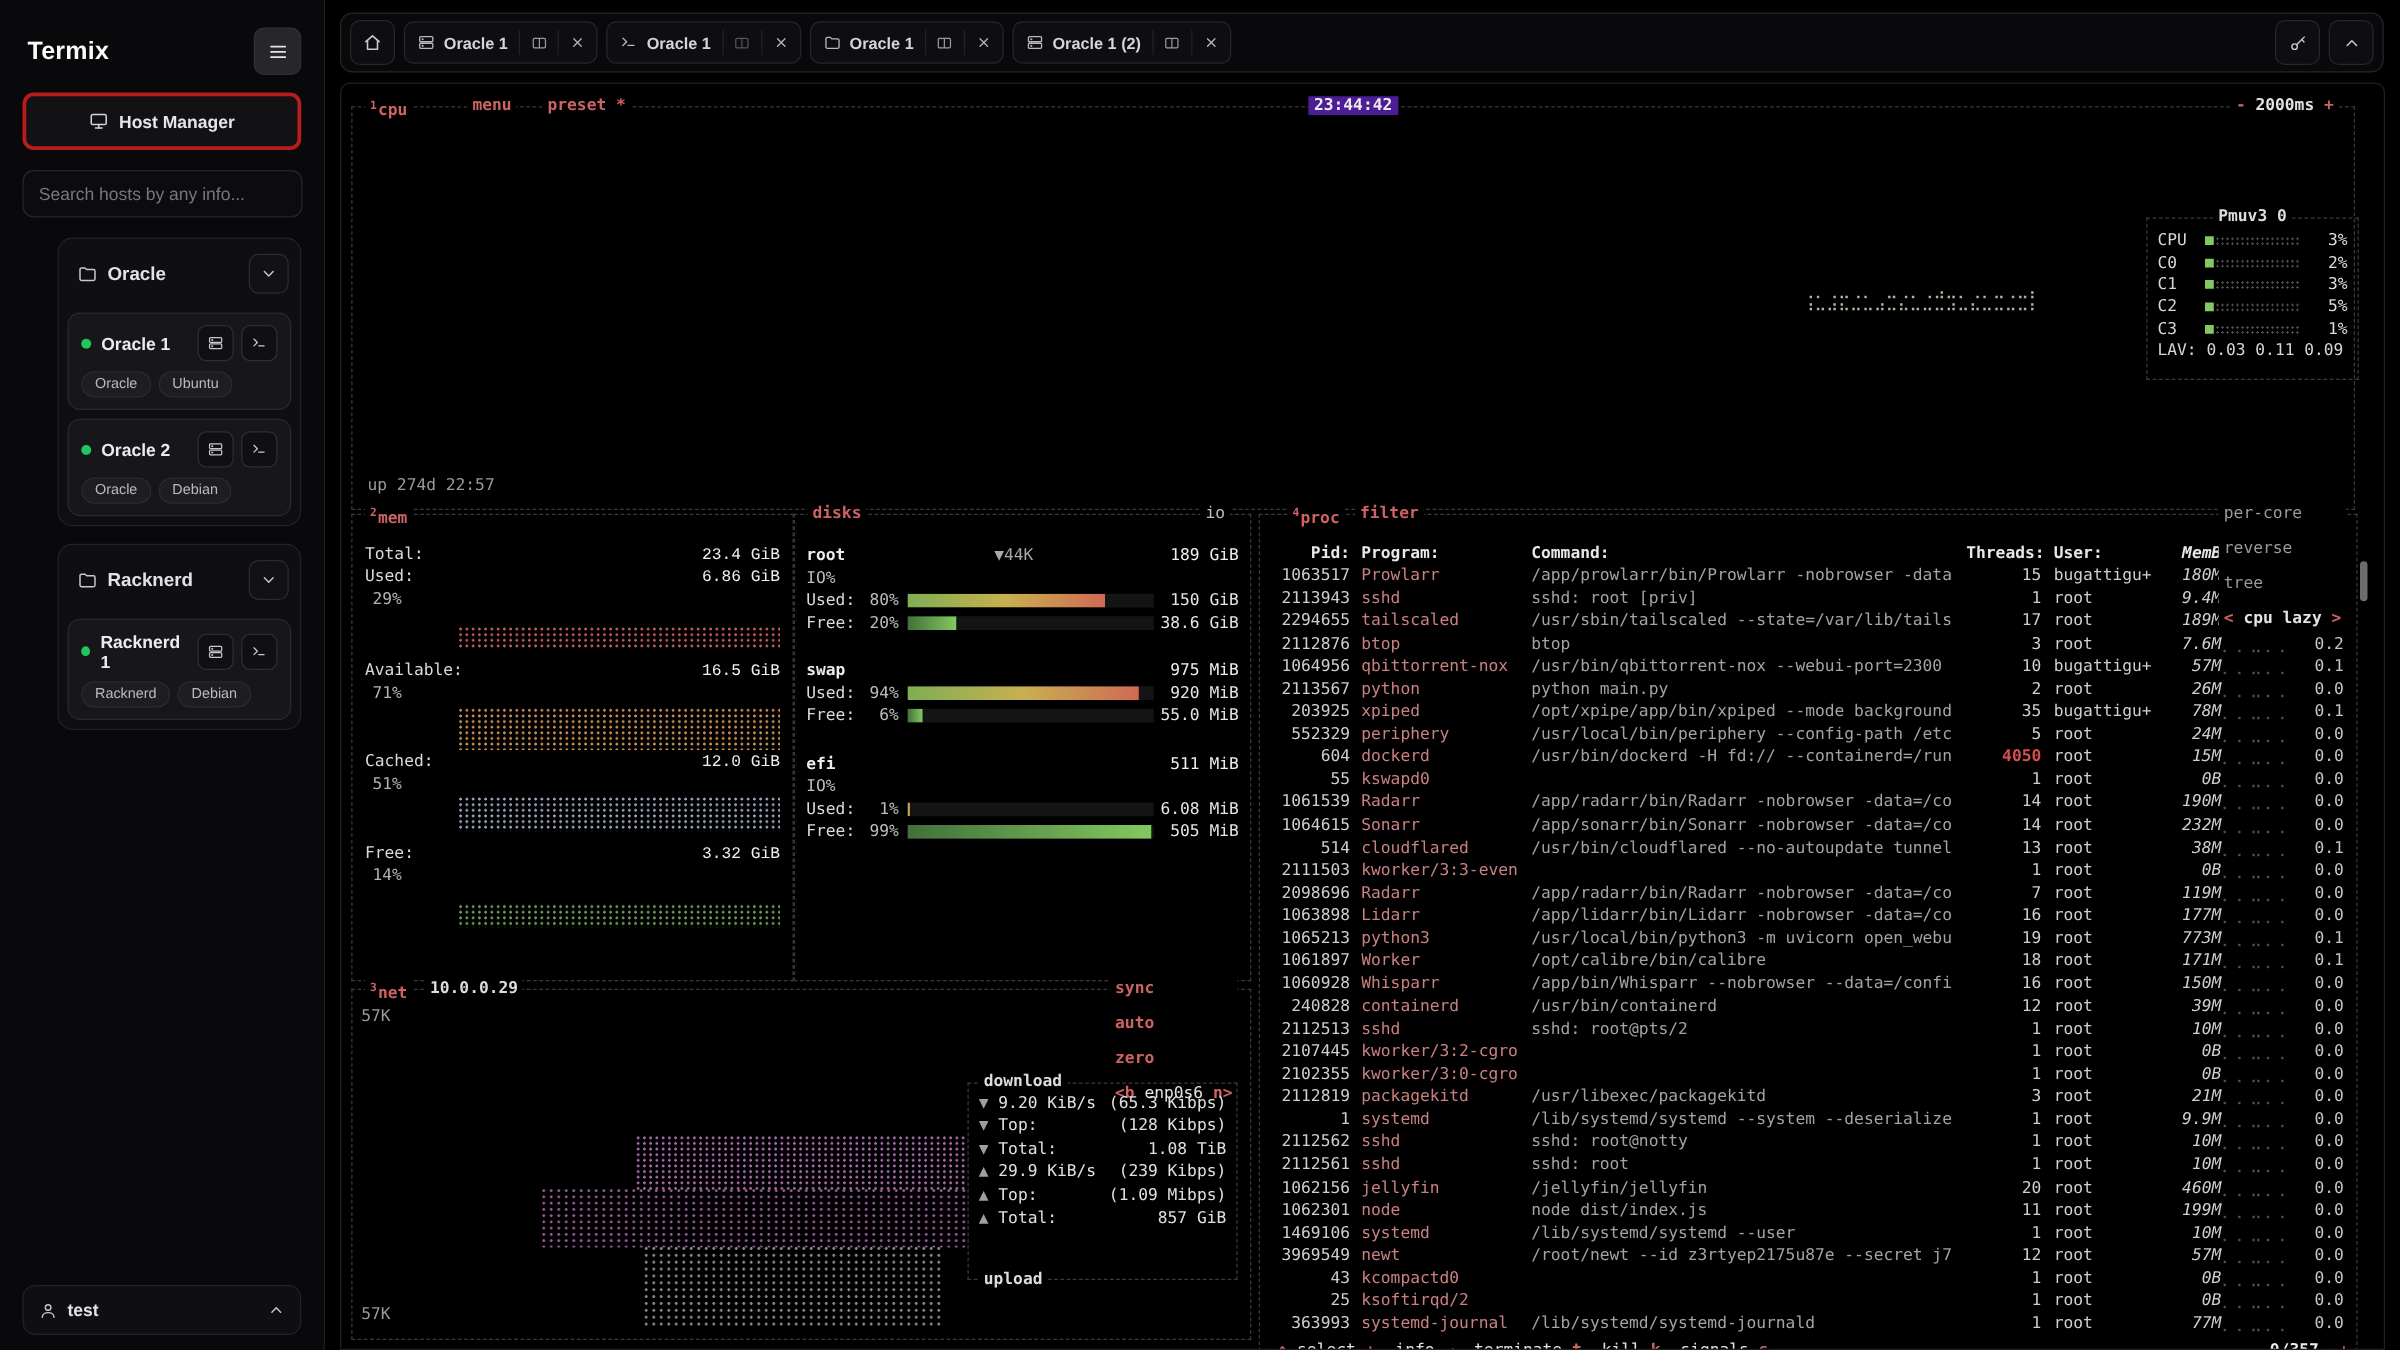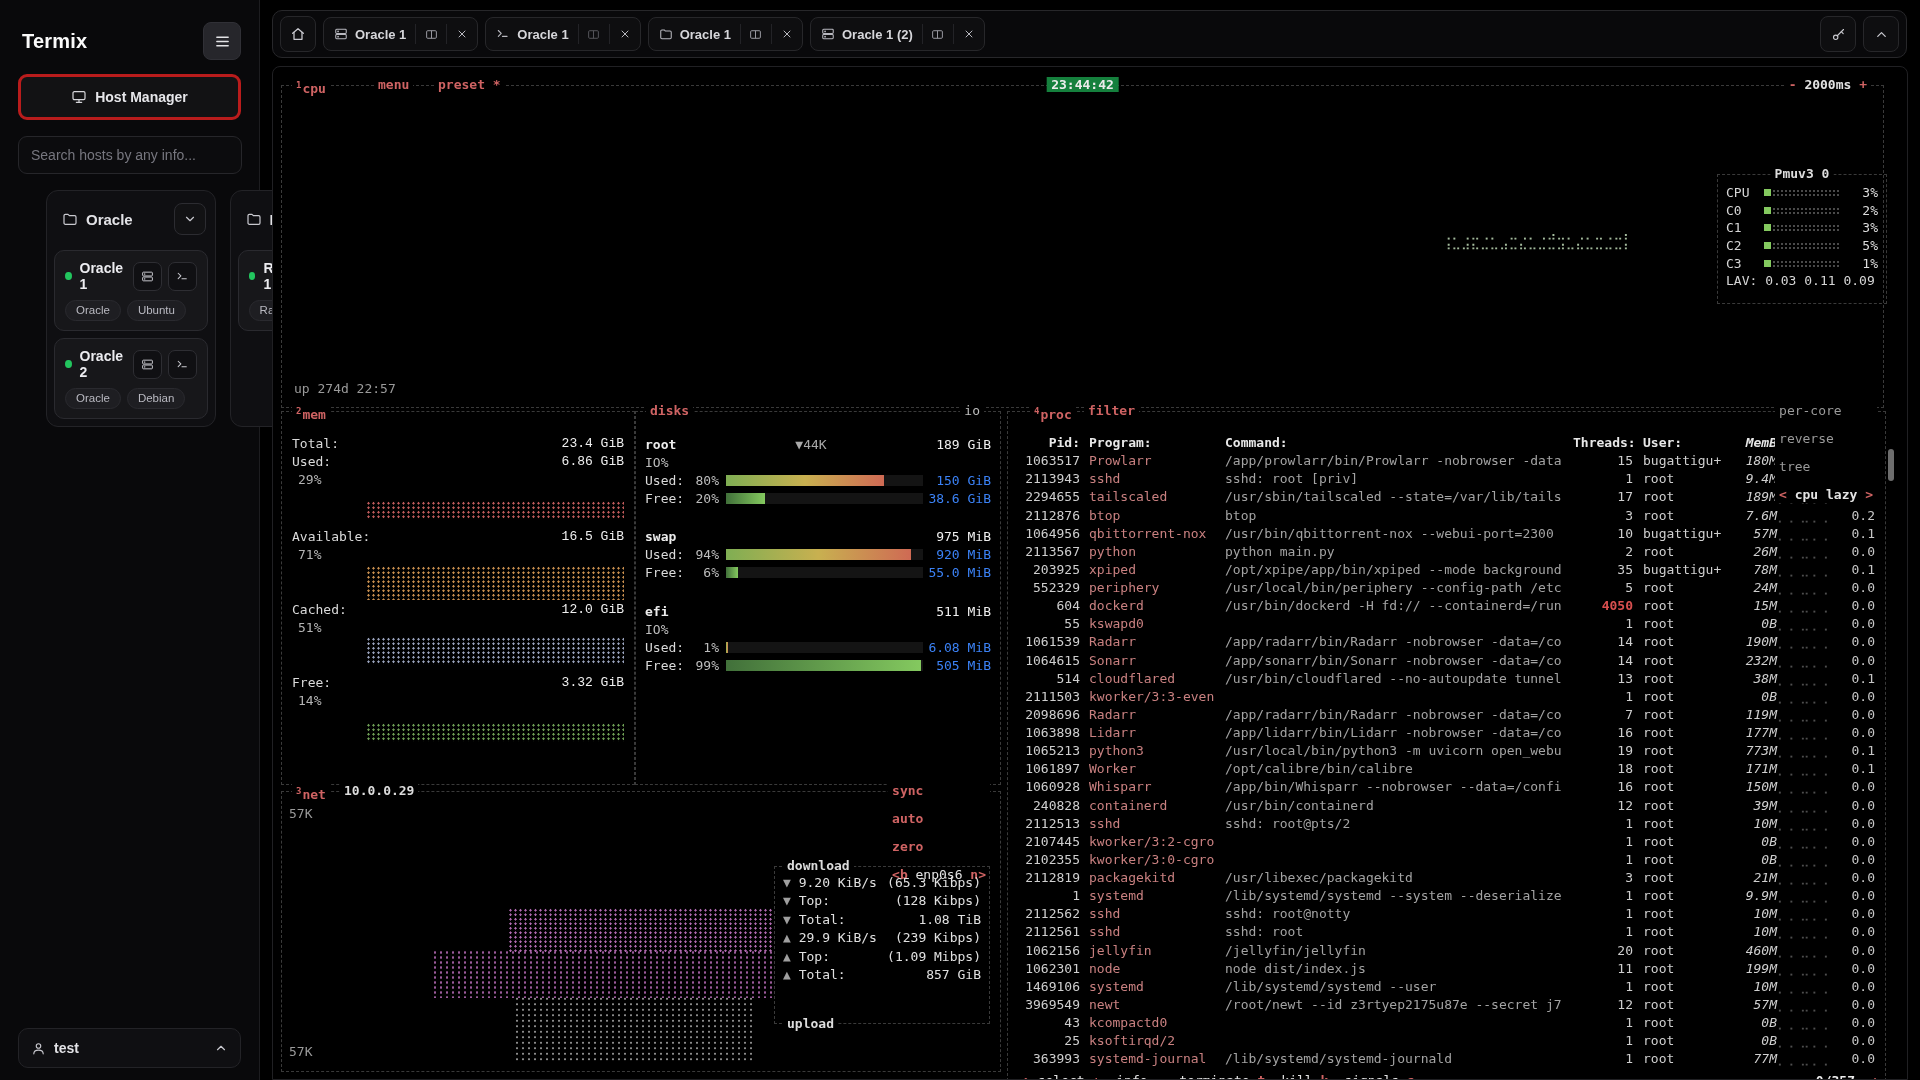--- a/index.html
+++ b/index.html
@@ -7,21 +7,21 @@
   svg{display:block}
   
   .sidebar{position:absolute;left:0;top:0;width:260px;height:1080px;background:#09090b;border-right:1px solid #1d1d20;box-sizing:border-box;}
   .sb-header{display:flex;align-items:center;justify-content:space-between;padding:22px 18px 14px 22px;}
   .sb-title{font-size:20px;font-weight:700;color:#fafafa;letter-spacing:.2px;}
   .icon-btn{display:flex;align-items:center;justify-content:center;background:#26262b;border:1px solid #303036;border-radius:8px;width:36px;height:36px;cursor:pointer;}
   .btn-outline{display:flex;align-items:center;justify-content:center;gap:8px;background:#121214;border:3px solid #b91c1c;border-radius:9px;color:#e6e6ea;font-size:14px;font-weight:600;}
   .hm-btn{margin:0 18px;height:40px;}
   .search-input{display:block;margin:16px 18px 0;width:224px;height:38px;box-sizing:border-box;background:#0c0c0e;border:1px solid #26262a;border-radius:9px;color:#d6d6da;font-size:14px;padding:0 12px;outline:none;font-family:"Liberation Sans",sans-serif;}
   .search-input::placeholder{color:#77777f;}
-  .groups{margin:16px 18px 0;display:flex;flex-direction:row;gap:14px;padding-left:28px;}
+  .groups{margin:16px 18px 0;display:flex;flex-direction:column;gap:14px;padding-left:28px;}
   .group-card{background:#0f0f12;border:1px solid #232327;border-radius:12px;padding:7px;}
   .group-head{display:flex;align-items:center;gap:8px;padding:5px 2px 8px 8px;}
   .group-name{font-size:15px;font-weight:700;color:#e2e2e6;}
   .group-toggle{margin-left:auto;width:30px;height:30px;border-radius:8px;background:#121214;border:1px solid #2c2c31;display:flex;align-items:center;justify-content:center;cursor:pointer;}
   .host-card{background:#17171a;border:1px solid #2a2a2f;border-radius:10px;padding:9px 10px;margin-top:7px;}
   .host-row{display:flex;align-items:center;gap:8px;}
   .dot{width:8px;height:8px;border-radius:50%;background:#22c55e;}
   .host-name{font-size:14px;color:#ececf0;font-weight:600;}
   .host-actions{margin-left:auto;display:flex;gap:6px;}
   .host-btn{width:27px;height:27px;border-radius:7px;background:#101013;border:1px solid #2e2e33;display:flex;align-items:center;justify-content:center;cursor:pointer;}
@@ -46,21 +46,21 @@
   .box{position:absolute;border:1px dashed #3a3a3a;box-sizing:border-box;}
   .btitle{position:absolute;top:-9px;background:#000;padding:0 4px;color:#cf6363;font-weight:700;font-size:13px;line-height:16px;white-space:nowrap;}
   .btitle sup{font-size:9px;margin-right:1px;}
   .btitle.white{color:#dcdcdc;}
   .btitle.dim{color:#bdbdbd;font-weight:400;}
   .btitle-group{position:absolute;top:-9px;display:flex;gap:12px;background:#000;padding:0 4px;font-size:13px;line-height:16px;white-space:nowrap;flex-direction:column;}
   .tred{color:#cf6363;font-weight:700;}
   .twhite{color:#e3e3e3;}
   .tdim{color:#9a9a9a;}
   #cpu-box{left:8px;top:18px;width:1603px;height:323px;}
-  .clock{position:absolute;top:-9px;left:50%;transform:translateX(-50%);background:#15803d;padding:0 5px;color:#ececec;font-weight:700;text-align:right;}
+  .clock{position:absolute;top:-9px;left:50%;transform:translateX(-50%);background:#4c1d95;padding:0 5px;color:#ececec;font-weight:700;text-align:right;}
   .refresh{position:absolute;top:-9px;right:12px;background:#000;padding:0 4px;color:#e3e3e3;font-weight:700;}
   .cpu-graph{position:absolute;left:1160px;top:138px;margin:0;color:#a4bb9d;font-family:inherit;font-size:13px;line-height:17px;}
   .uptime{position:absolute;left:12px;top:295px;color:#9a9a9a;}
   #pmu-box{left:1444px;top:107px;width:170px;height:130px;}
   .pmu-row{display:flex;align-items:center;height:17.6px;padding:0 8px;}
   .pmu-row:first-of-type{margin-top:9px;}
   .pmu-name{width:32px;color:#d6d6d6;}
   .pmu-meter{flex:1;height:7px;margin:0 6px;background-image:radial-gradient(circle,#4a4a4a 0.8px,transparent 1.1px);background-size:4px 4px;position:relative;}
   .pmu-meter i{position:absolute;left:0;top:0;bottom:0;width:9%;background:#84c95f;}
   .pmu-pct{width:32px;text-align:right;color:#dcdcdc;}
@@ -82,21 +82,21 @@
   .dname{font-weight:700;color:#ececec;width:58px;}
   .dact{flex:1;text-align:center;color:#a9a9a9;}
   .dsize{width:72px;text-align:right;color:#efefef;}
   .dio{color:#bdbdbd;}
   .dlbl{width:44px;color:#dadada;}
   .dpct{width:30px;text-align:right;color:#bdbdbd;margin-right:7px;}
   .meter{flex:1;height:11px;background:#141414;position:relative;overflow:hidden;}
   .meter .fill{position:absolute;left:0;top:0;bottom:0;}
   .fill.used{background:linear-gradient(90deg,#7fae53,#c8b050,#cf6a54);}
   .fill.free{background:linear-gradient(90deg,#41703a,#84c95f);}
-  .dval{width:68px;text-align:right;color:#3b82f6;}
+  .dval{width:68px;text-align:right;color:#e5e5e5;}
   .gap20{margin-top:20px;}
   
   #net-box{left:8px;top:724px;width:720px;height:281px;}
   .nscale{position:absolute;left:7px;color:#9a9a9a;}
   .nband{position:absolute;background-image:radial-gradient(circle,var(--c) 1px,transparent 1.35px);background-size:5px 4.5px;}
   .nb1{--c:#b06ab0;left:226px;top:116px;width:266px;height:44px;}
   .nb2{--c:#9a5a9a;left:150px;top:158px;width:342px;height:48px;background-size:6px 5px;}
   .nb3{--c:#8a8a8a;left:232px;top:204px;width:240px;height:66px;background-size:6px 5.5px;}
   .netinfo{position:absolute;left:492px;top:74px;width:216px;height:158px;border:1px dashed #3a3a3a;box-sizing:border-box;padding-top:7px;}
   .nrow{display:flex;justify-content:space-between;height:18.4px;line-height:18.4px;padding:0 8px;color:#e0e0e0;}

